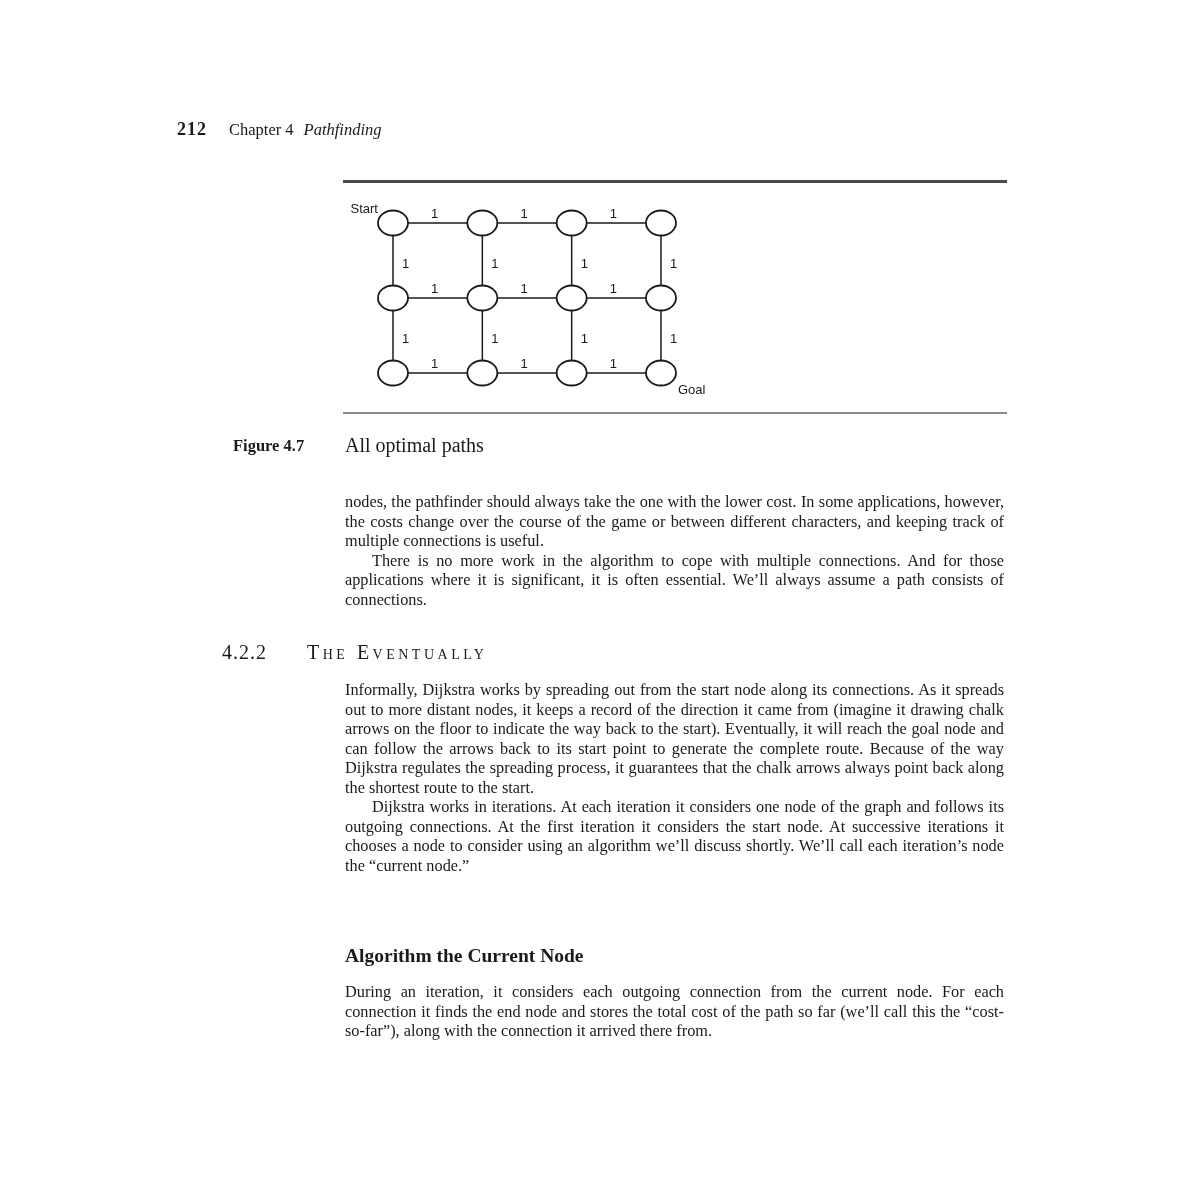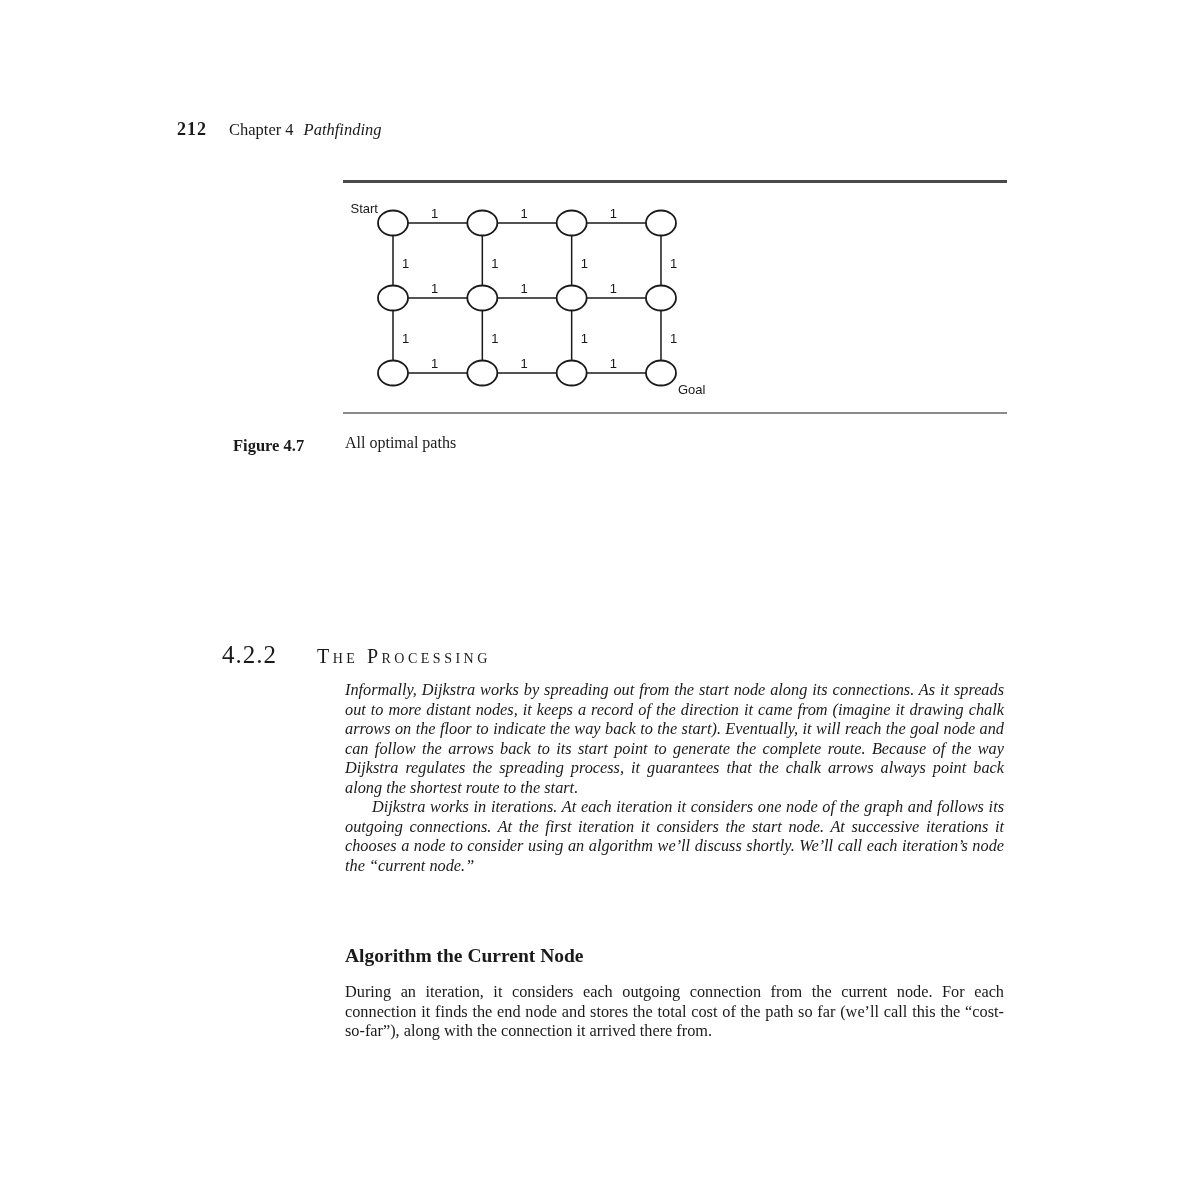--- a/index.html
+++ b/index.html
@@ -15,31 +15,31 @@
   
   .rule-top{position:absolute;left:343px;top:180px;width:664px;height:3px;background:#4a4a4a;}
   .rule-bottom{position:absolute;left:343px;top:412px;width:664px;height:2px;background:#8a8a8a;}
   
   .graph-wrap{position:absolute;left:340px;top:170px;width:680px;height:245px;}
   .edge{stroke:#1a1a1a;stroke-width:1.5;}
   .node{fill:#ffffff;stroke:#1a1a1a;stroke-width:1.8;}
   .fig-label{font-family:"Liberation Sans","DejaVu Sans",sans-serif;font-size:13px;fill:#1a1a1a;}
   
   .caption-label{position:absolute;left:233px;top:436px;font-weight:bold;font-size:16.5px;}
-  .caption-text{position:absolute;left:345px;top:434px;font-size:16px;}
+  .caption-text{position:absolute;left:345px;top:434px;font-size:20px;}
   
   .body-block{position:absolute;left:345px;width:659px;font-size:16.3px;line-height:19.5px;text-align:justify;}
   .body-block p{margin:0;}
   .body-block p.indent{text-indent:27px;}
   .block-1{top:492px;}
-  .block-2{top:680px;font-style:italic;}
+  .block-2{top:680px;}
   .block-3{top:982px;}
   
   .sec-heading{position:absolute;left:222px;top:641px;white-space:nowrap;}
-  .sec-num{font-size:25px;letter-spacing:1px;}
+  .sec-num{font-size:20px;letter-spacing:1px;}
   .sec-title{font-size:20px;font-variant:small-caps;letter-spacing:3.5px;margin-left:40px;}
   .subsec-heading{position:absolute;left:345px;top:945px;font-size:19.5px;font-weight:bold;}
 </style>
 </head>
 <body>
 
 <div class="page">
 
   <div class="running-header">
     <span class="pagenum">212</span><span class="chap">Chapter 4</span><span class="chaptitle">Pathfinding</span>
@@ -99,24 +99,26 @@
         <text x="337.99" y="224" text-anchor="start" class="fig-label">Goal</text>
       </svg>
   </div>
 
   <div class="rule-bottom"></div>
 
   <span class="caption-label">Figure 4.7</span>
   <span class="caption-text">All optimal paths</span>
 
   <div class="body-block block-1">
+    <p>nodes, the pathfinder should always take the one with the lower cost. In some applications, however, the costs change over the course of the game or between different characters, and keeping track of multiple connections is useful.</p>
+    <p class="indent">There is no more work in the algorithm to cope with multiple connections. And for those applications where it is significant, it is often essential. We’ll always assume a path consists of connections.</p>
   </div>
 
   <div class="sec-heading">
-    <span class="sec-num">4.2.2</span><span class="sec-title">The Processing</span>
+    <span class="sec-num">4.2.2</span><span class="sec-title">The Eventually</span>
   </div>
 
   <div class="body-block block-2">
     <p>Informally, Dijkstra works by spreading out from the start node along its connections. As it spreads out to more distant nodes, it keeps a record of the direction it came from (imagine it drawing chalk arrows on the floor to indicate the way back to the start). Eventually, it will reach the goal node and can follow the arrows back to its start point to generate the complete route. Because of the way Dijkstra regulates the spreading process, it guarantees that the chalk arrows always point back along the shortest route to the start.</p>
     <p class="indent">Dijkstra works in iterations. At each iteration it considers one node of the graph and follows its outgoing connections. At the first iteration it considers the start node. At successive iterations it chooses a node to consider using an algorithm we’ll discuss shortly. We’ll call each iteration’s node the “current node.”</p>
   </div>
 
   <div class="subsec-heading">Algorithm the Current Node</div>
 
   <div class="body-block block-3">

